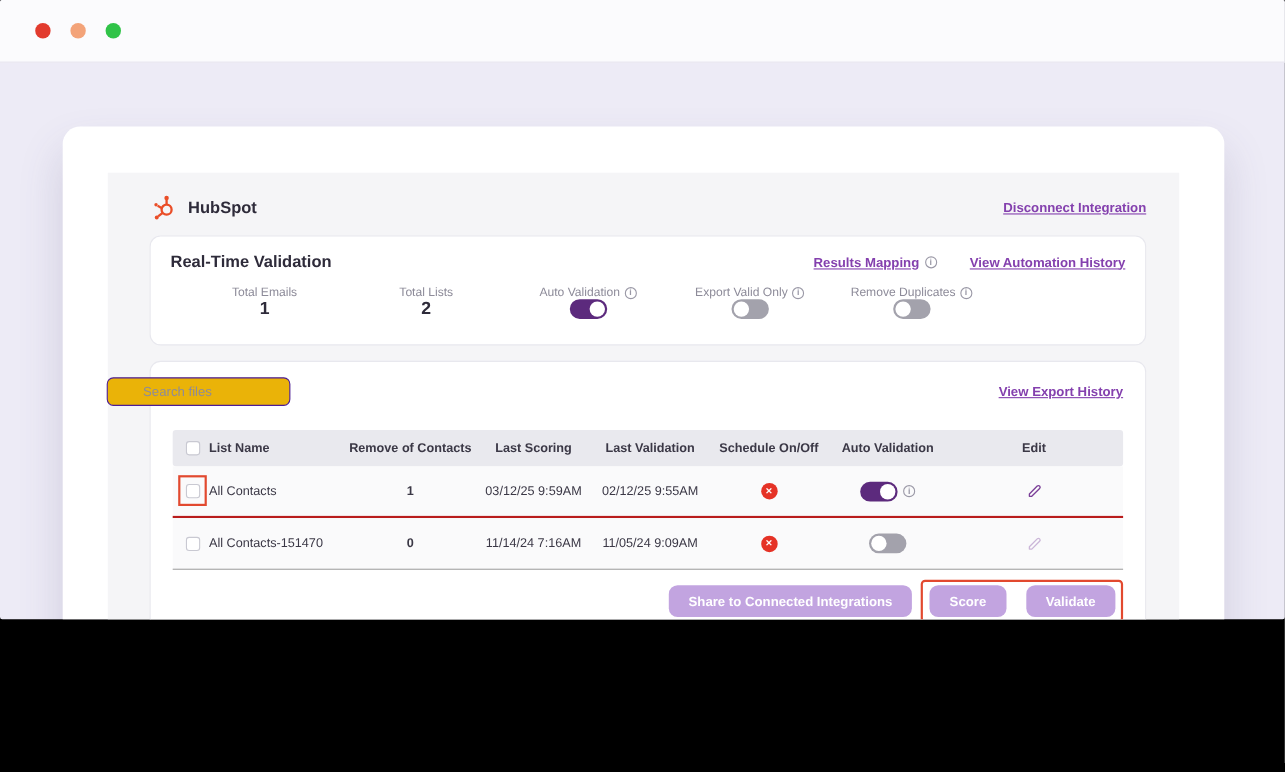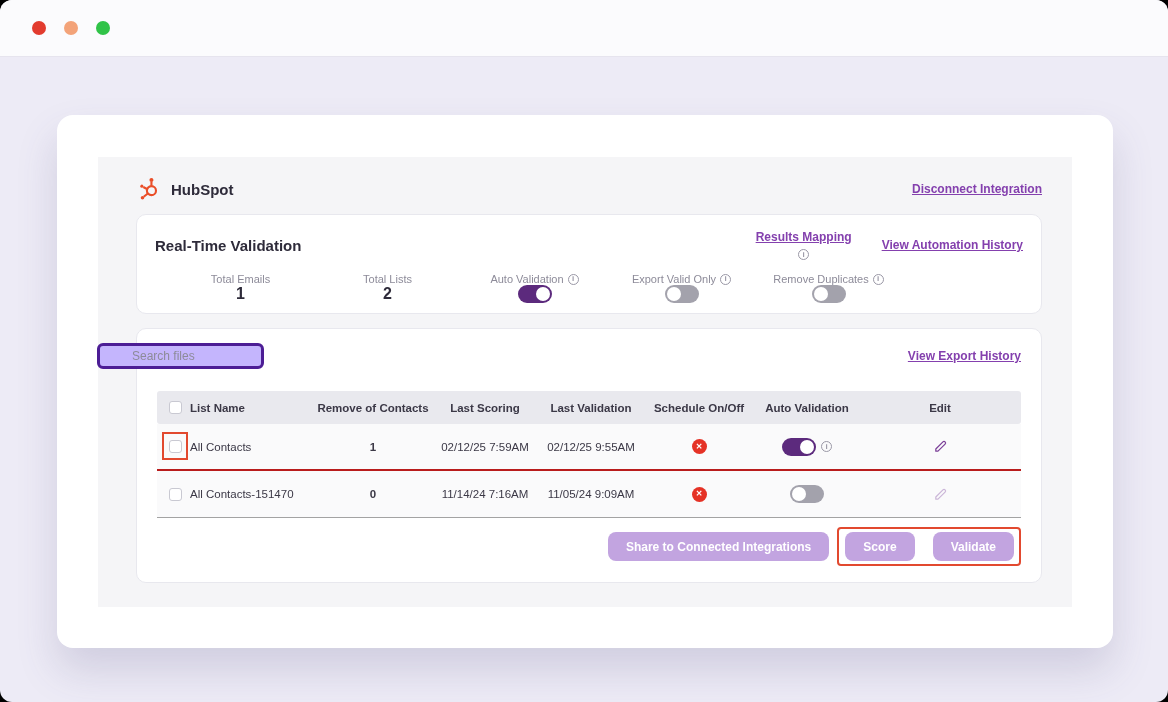--- a/index.html
+++ b/index.html
@@ -3,55 +3,55 @@
 <meta charset="utf-8">
 <style>
   :root{
     --brand-orange:#ea4e28; --link-purple:#8440ae; --toggle-on:#5c2a7d;
     --toggle-off:#a3a2ac; --button-lavender:#c2a4e0; --annotation-red:#e2492f;
     --status-red:#e53226; --traffic-red:#e23b2e; --traffic-yellow:#f3a379;
     --traffic-green:#30c348;
   }
   *{box-sizing:border-box;margin:0;padding:0;font-family:"Liberation Sans",sans-serif;}
   body{background:#000;width:1168px;height:702px;overflow:hidden;}
-  .window{position:absolute;inset:0;width:1168px;height:702px;border-radius:12px;overflow:hidden;background:#edebf6;}
+  .window{position:absolute;inset:0;width:1168px;height:563px;border-radius:2px;overflow:hidden;background:#edebf6;}
   .titlebar{height:57px;background:#fbfbfd;border-bottom:1px solid #e6e4ee;display:flex;align-items:center;padding-left:32px;gap:18px;}
   .dot{width:14px;height:14px;border-radius:50%;}
   .dot.red{background:var(--traffic-red);}
   .dot.yellow{background:var(--traffic-yellow);}
   .dot.green{background:var(--traffic-green);}
   .app-card{position:absolute;left:57px;top:115px;width:1056px;height:533px;background:#fff;border-radius:16px;box-shadow:0 22px 40px rgba(80,70,120,.18);}
   .panel{position:absolute;left:41px;top:42px;width:974px;height:450px;background:#f5f5f7;padding:18px 30px 0 38px;}
   
   .int-header{display:flex;align-items:center;justify-content:space-between;height:28px;}
   .brand{display:flex;align-items:center;gap:9px;}
   .brand-name{font-size:15px;font-weight:700;color:#2e2b3a;}
   .plink{color:var(--link-purple);font-weight:700;text-decoration:underline;font-size:12px;cursor:pointer;white-space:nowrap;}
   
   .card{background:#fff;border:1px solid #e8e8ee;border-radius:10px;}
   .card.rtv{margin-top:11px;height:100px;padding:15px 18px 0 18px;}
   .card.sched{margin-top:14px;height:255px;padding:14px 20px 0 20px;}
   .card-head{display:flex;align-items:center;justify-content:space-between;}
   .card-title{font-size:15px;font-weight:700;color:#2e2b3a;display:flex;align-items:center;gap:6px;}
   .head-links{display:flex;align-items:center;gap:30px;}
-  .ilink{display:flex;align-items:center;gap:5px;flex-direction:column;}
+  .ilink{display:flex;align-items:center;gap:5px;}
   .info-icon{display:inline-flex;width:11px;height:11px;border:1px solid #9a98a6;border-radius:50%;color:#9a98a6;font-size:8px;line-height:1;align-items:center;justify-content:center;flex:0 0 auto;}
   .info-icon::before{content:"i";font-weight:700;}
   
   .stats{display:flex;margin-top:13px;padding-left:12px;}
   .stat{width:147px;display:flex;flex-direction:column;align-items:center;gap:0;}
   .stat-label{font-size:11px;color:#8d8b99;display:flex;align-items:center;gap:4px;white-space:nowrap;}
   .stat-value{font-size:16px;font-weight:700;color:#2e2b3a;}
   
   .toggle{width:34px;height:18px;border-radius:9px;position:relative;cursor:pointer;flex:0 0 auto;}
   .toggle .knob{width:14px;height:14px;border-radius:50%;background:#fff;position:absolute;top:2px;}
   .toggle.on{background:var(--toggle-on);} .toggle.on .knob{right:2px;}
   .toggle.off{background:var(--toggle-off);} .toggle.off .knob{left:2px;}
   
-  .search-box{width:167px;height:26px;background:#c4b5fd;border:3px solid #4c1d95;border-radius:6px;display:flex;align-items:center;gap:8px;padding:0 24px;margin-left:-60px;}
+  .search-box{width:167px;height:26px;background:#eab308;border:1px solid #4c1d95;border-radius:6px;display:flex;align-items:center;gap:8px;padding:0 24px;margin-left:-60px;}
   .search-box input{border:none;outline:none;font-size:12px;color:#55525f;width:110px;background:transparent;}
   .search-box input::placeholder{color:#8d8b99;}
   
   .tbl{margin-top:22px;}
   .trow{display:grid;grid-template-columns:160px 112px 112px 100px 116px 100px 166px;align-items:center;}
   .thead{background:#e9e9ee;height:33px;border-radius:3px;font-size:11.5px;font-weight:700;color:#3b3846;}
   .tbody-row{background:#fafafb;height:47px;font-size:11.5px;color:#3b3846;border-bottom:2px solid #b91c1c;}
   .tbody-row:last-of-type{border-bottom:1px solid #a3a3a3;}
   .cell{display:flex;justify-content:center;align-items:center;}
   .cell.first{justify-content:flex-start;padding-left:12px;gap:8px;}
@@ -180,21 +180,21 @@
 
           <div class="trow tbody-row">
             <div class="cell first">
               <span class="cb-wrap">
                 <span class="checkbox"></span>
                 <span class="cb-annotation"></span>
               </span>
               <span>All Contacts</span>
             </div>
             <div class="cell bold">1</div>
-            <div class="cell">02/12/25 7:59AM</div>
+            <div class="cell">03/12/25 9:59AM</div>
             <div class="cell">02/12/25 9:55AM</div>
             <div class="cell">
                 <span class="xcircle"></span>
               </div>
             <div class="cell">
               <span class="tog-info">
                 <span class="toggle on">
                     <span class="knob"></span>
                   </span>
                 <span class="info-icon"></span>

